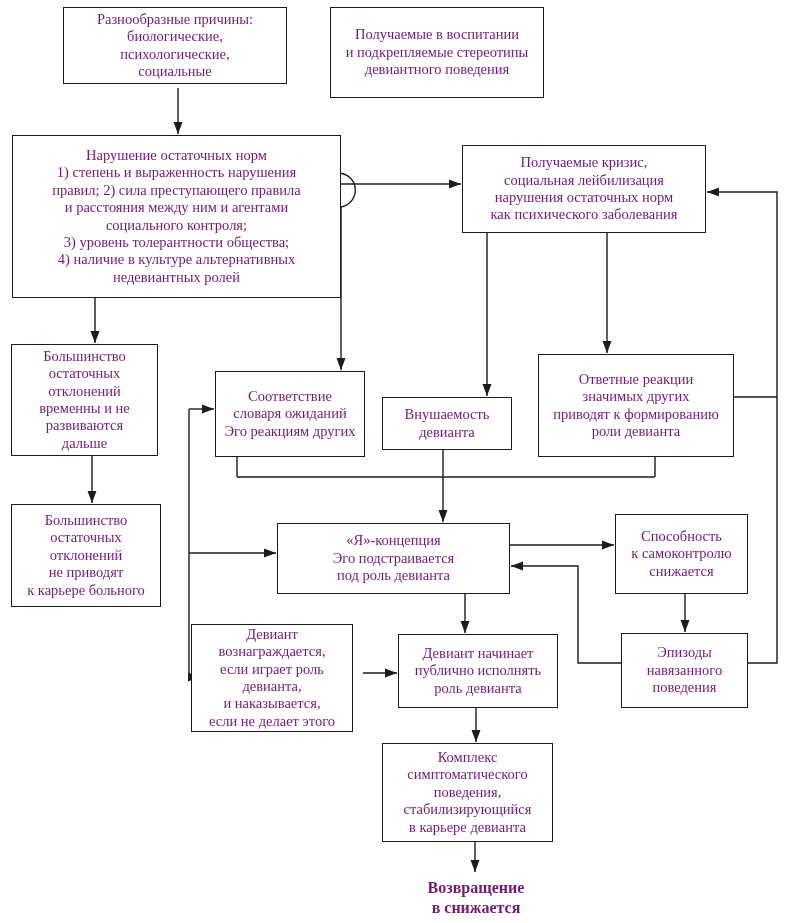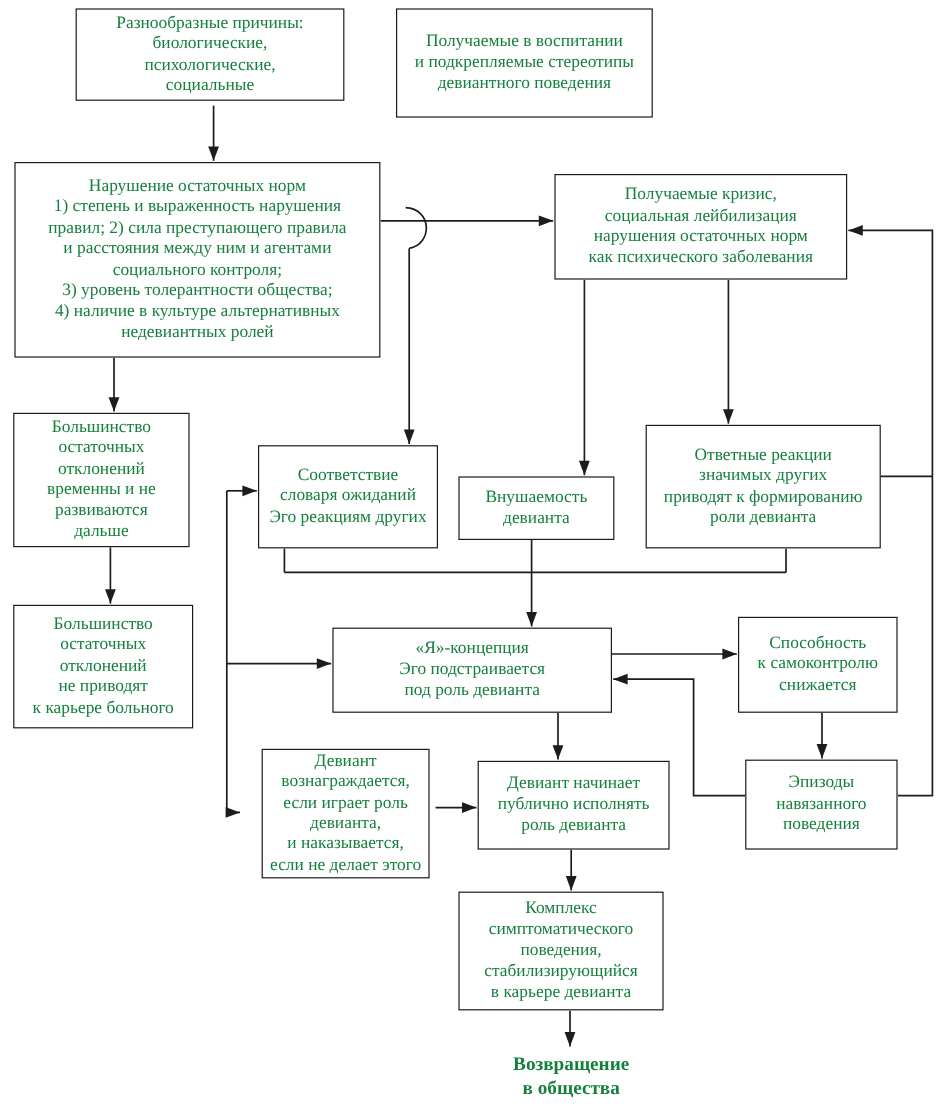--- a/index.html
+++ b/index.html
@@ -6,21 +6,21 @@
     margin: 0;
     padding: 0;
     background: #ffffff;
   }
   .canvas {
     position: relative;
     width: 790px;
     height: 923px;
     background: #ffffff;
     font-family: "Liberation Serif", "DejaVu Serif", serif;
-    color: #15803d;
+    color: #701a75;
     overflow: hidden;
   }
   .wires {
     position: absolute;
     left: 0;
     top: 0;
     width: 790px;
     height: 923px;
   }
   .wires path {
@@ -104,21 +104,21 @@
 психологические,
 социальные</span>
   </div>
 
   <div class="node" style="left:330px;top:7px;width:214px;height:91px">
     <span class="txt">Получаемые в воспитании
 и подкрепляемые стереотипы
 девиантного поведения</span>
   </div>
 
-  <div class="node" style="left:12px;top:135px;width:305px;height:163px">
+  <div class="node" style="left:12px;top:135px;width:329px;height:163px">
     <span class="txt">Нарушение остаточных норм
 1) степень и выраженность нарушения
 правил; 2) сила преступающего правила
 и расстояния между ним и агентами
 социального контроля;
 3) уровень толерантности общества;
 4) наличие в культуре альтернативных
 недевиантных ролей</span>
   </div>
 
@@ -169,21 +169,21 @@
 Эго подстраивается
 под роль девианта</span>
   </div>
 
   <div class="node" style="left:615px;top:514px;width:133px;height:80px">
     <span class="txt">Способность
 к самоконтролю
 снижается</span>
   </div>
 
-  <div class="node" style="left:218px;top:624px;width:140px;height:108px">
+  <div class="node" style="left:191px;top:624px;width:162px;height:108px">
     <span class="txt">Девиант
 вознаграждается,
 если играет роль
 девианта,
 и наказывается,
 если не делает этого</span>
   </div>
 
   <div class="node" style="left:621px;top:633px;width:127px;height:75px">
     <span class="txt">Эпизоды
@@ -199,15 +199,15 @@
 
   <div class="node" style="left:382px;top:743px;width:171px;height:99px">
     <span class="txt">Комплекс
 симптоматического
 поведения,
 стабилизирующийся
 в карьере девианта</span>
   </div>
 
   <div class="end-label" style="left:396px;top:878px;width:160px">Возвращение
-в общества</div>
+в снижается</div>
 
 </div>
 
 </body></html>

